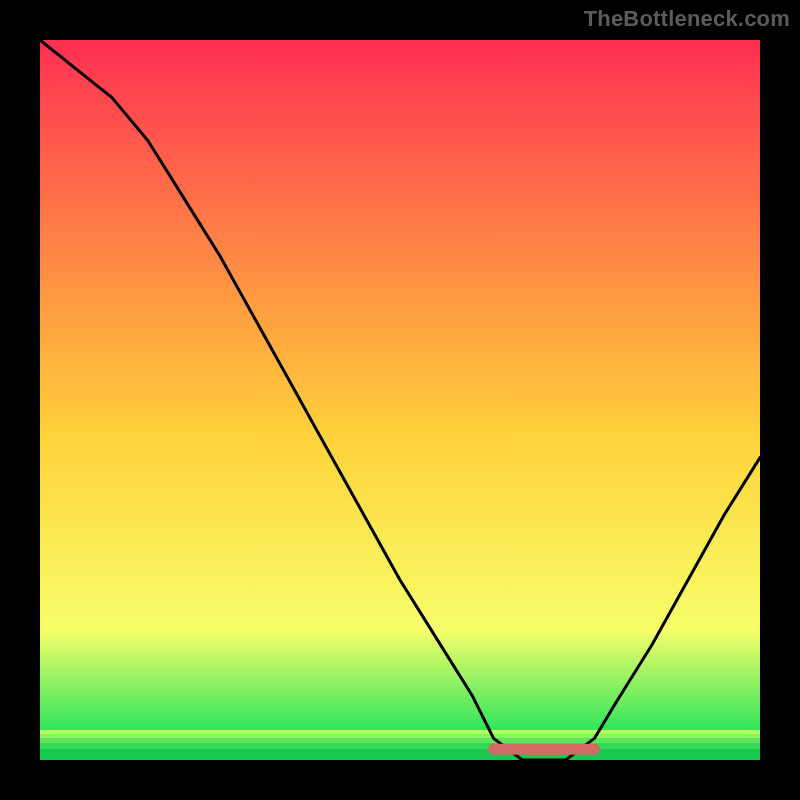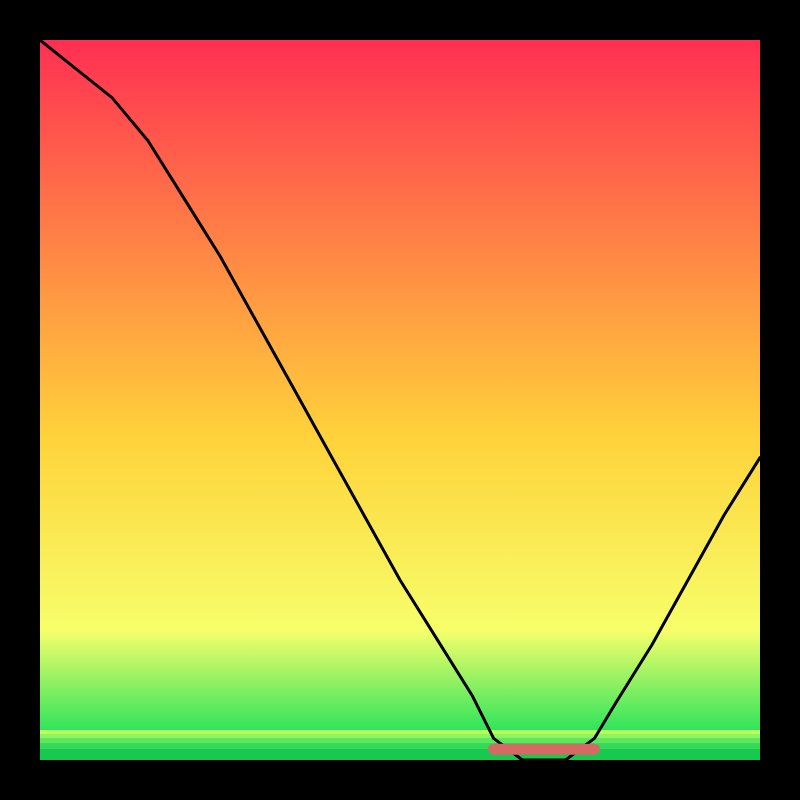--- a/index.html
+++ b/index.html
@@ -4,20 +4,21 @@
 <style>
 html,body{margin:0;padding:0;width:800px;height:800px;background:#000;overflow:hidden;font-family:Arial,Helvetica,sans-serif}
 .canvas{position:absolute;left:0;top:0;width:800px;height:800px}
 .watermark{position:absolute;top:6px;right:10px;font-size:22px;font-weight:600;color:#5b5b5b;letter-spacing:.2px}
 .plot{position:absolute;left:40px;top:40px;width:720px;height:720px}
 </style>
 </head>
 <body>
 
 <div class="canvas">
+  <div class="watermark">TheBottleneck.com</div>
   <div class="plot">
     <svg width="720" height="720" viewBox="0 0 720 720">
       <defs>
         <linearGradient id="bg" x1="0" y1="0" x2="0" y2="1">
           <stop offset="0" stop-color="#ff2f52"></stop>
           <stop offset="0.55" stop-color="#ffd23a"></stop>
           <stop offset="0.82" stop-color="#f6ff6a"></stop>
           <stop offset="0.965" stop-color="#27e35b"></stop>
           <stop offset="1" stop-color="#17c94e"></stop>
         </linearGradient>

